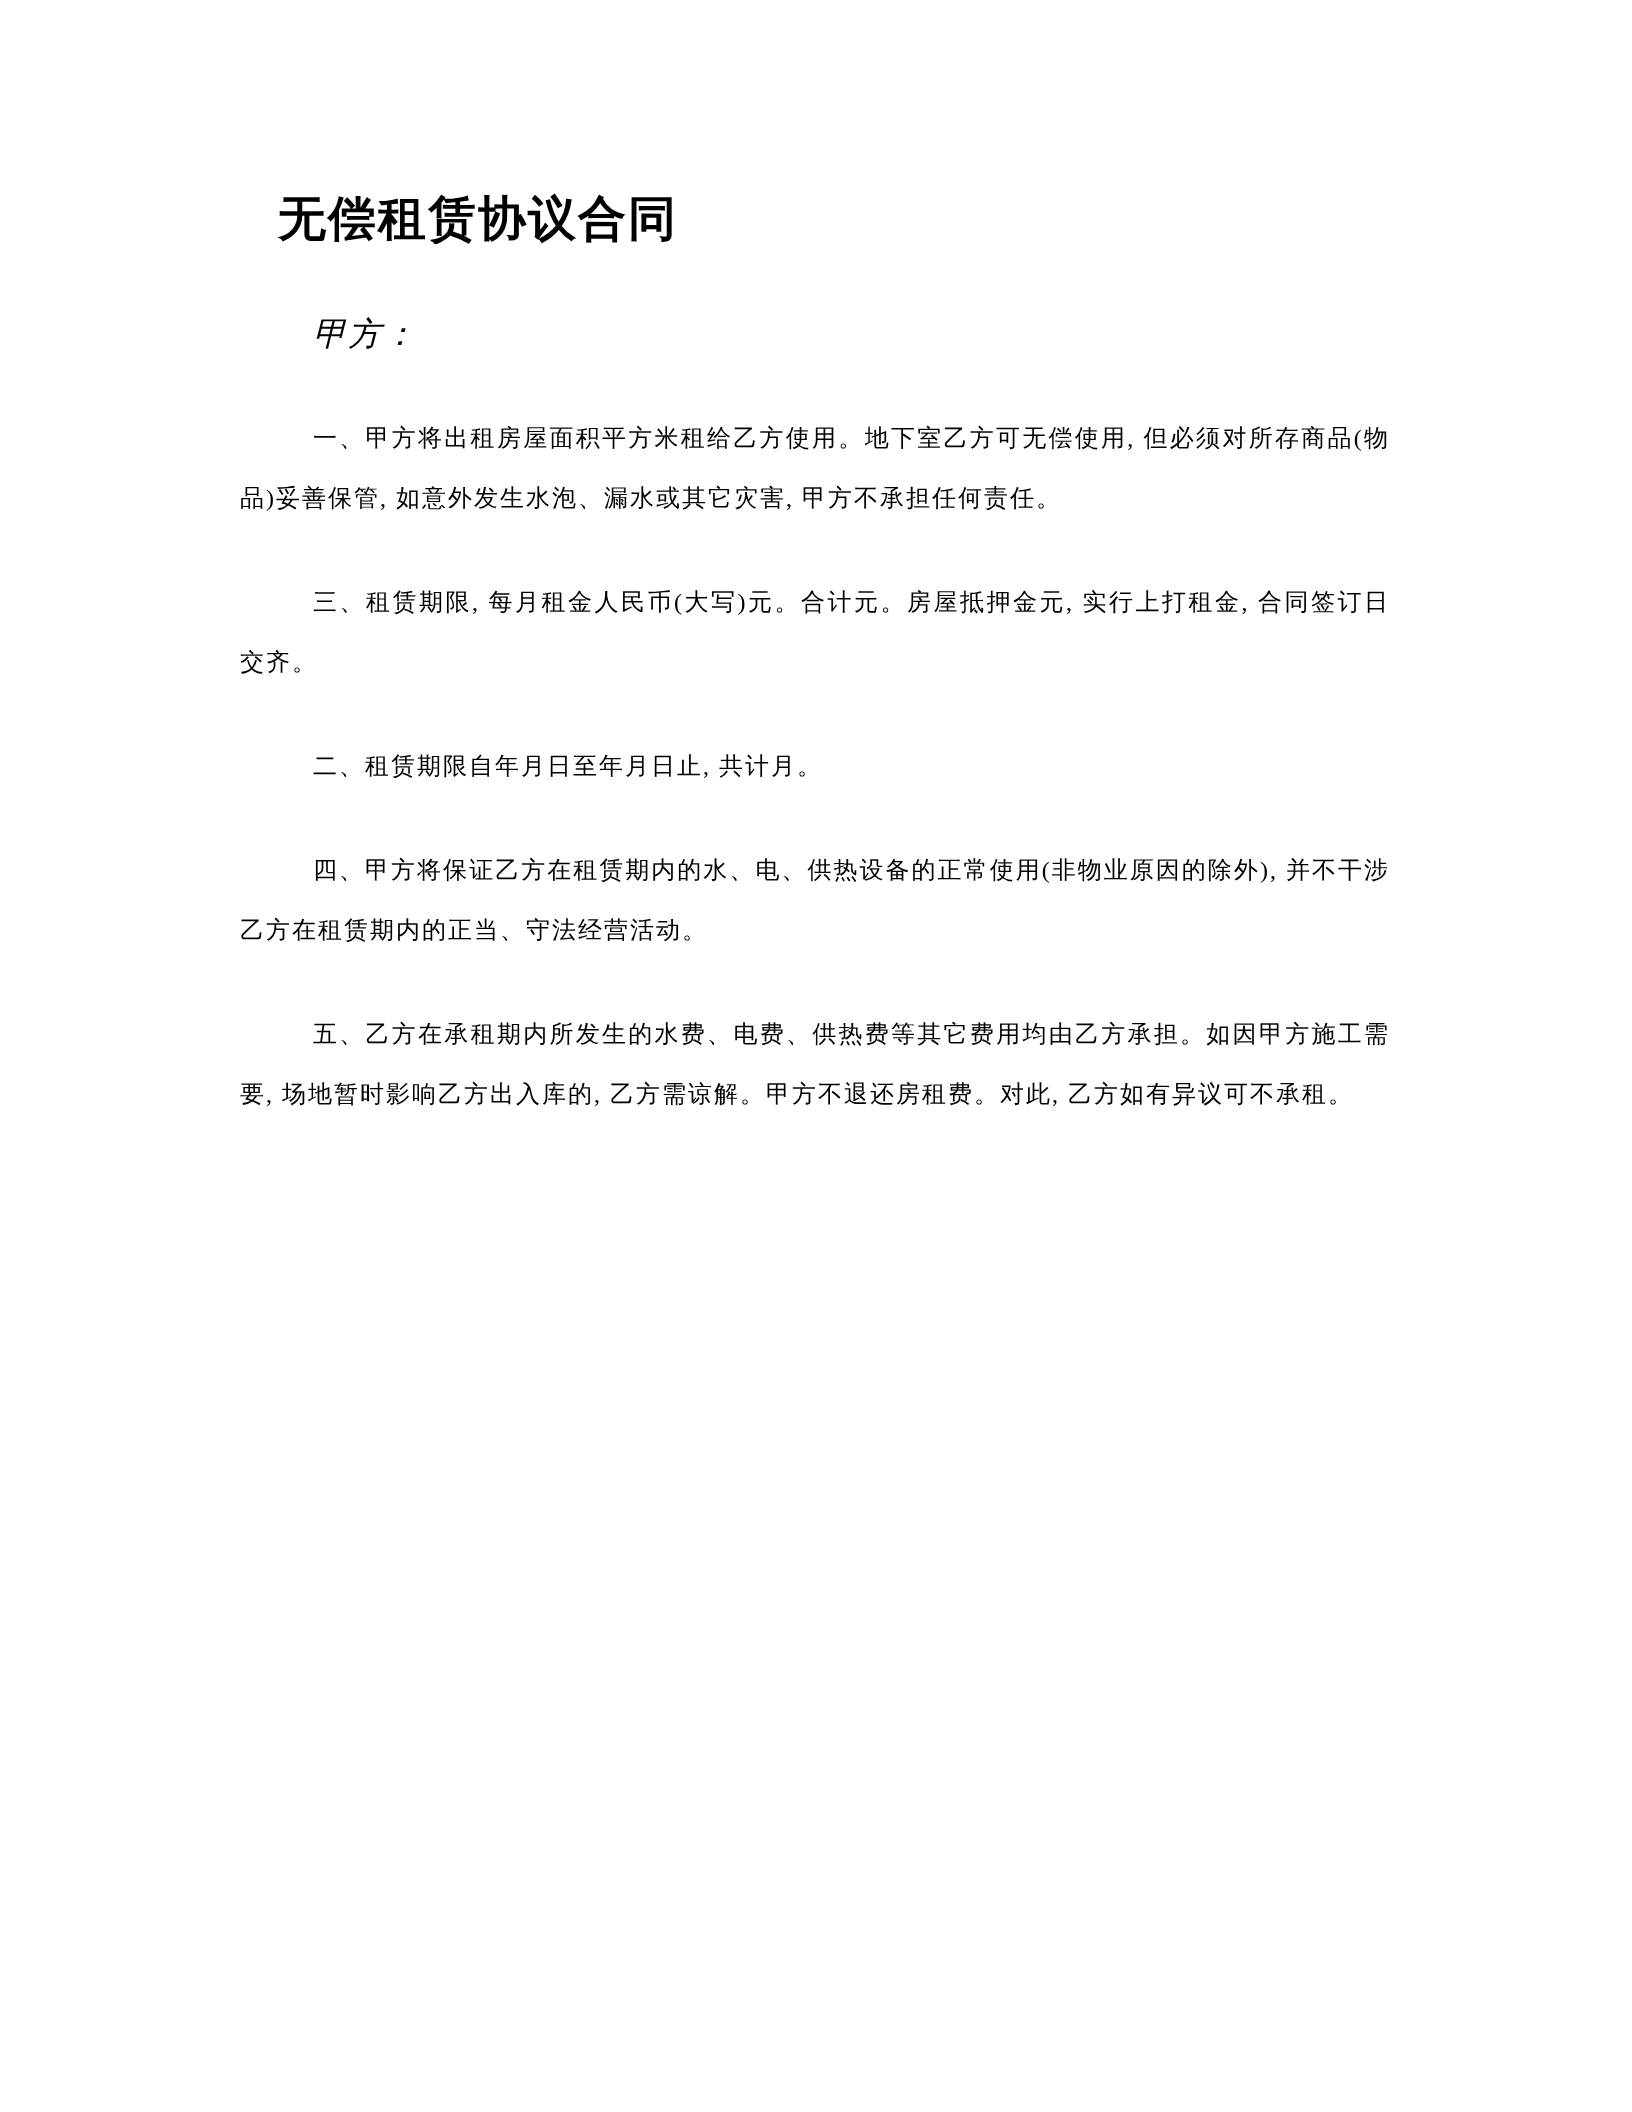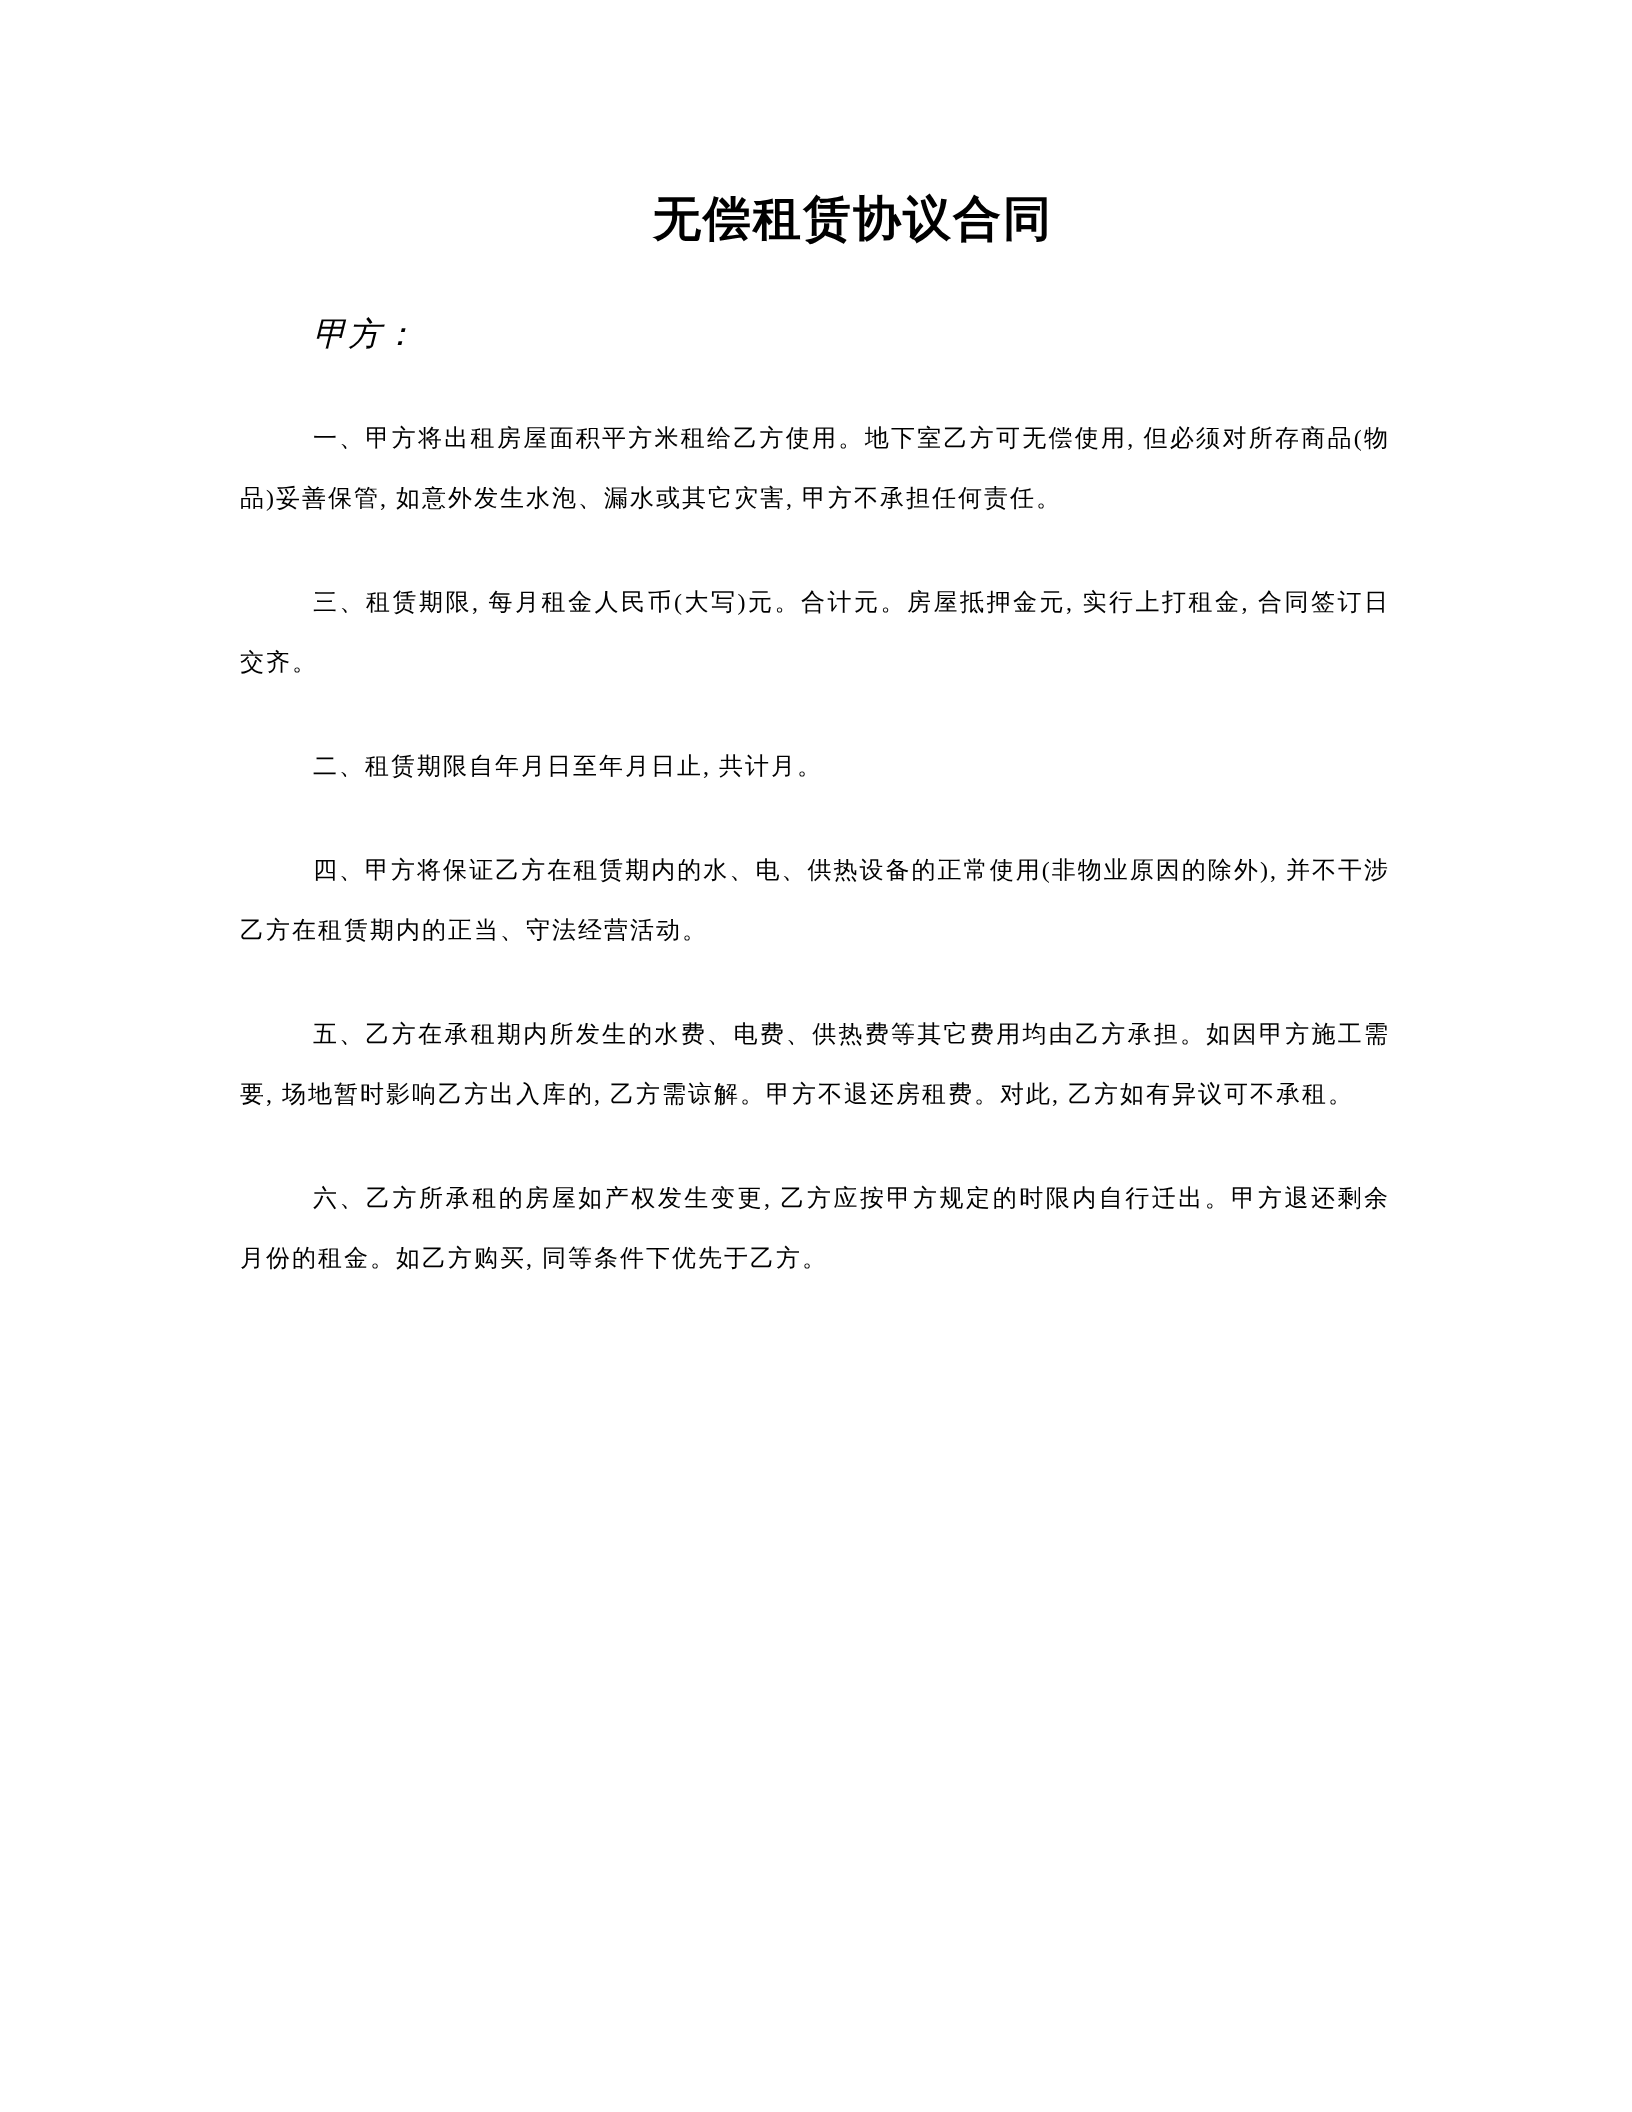--- a/index.html
+++ b/index.html
@@ -18,21 +18,20 @@
     box-sizing: border-box;
     width: 1632px;
     height: 2112px;
     padding: 190px 242px 0 240px;
     background: #ffffff;
   }
   .title {
     font-size: 48px;
     font-weight: bold;
     line-height: 58px;
-    text-align: center;
     letter-spacing: 2px;
     margin: 0 0 56px 0;
     position: relative;
     left: 38px;
   }
   .party {
     font-size: 33px;
     line-height: 60px;
     letter-spacing: 2px;
     margin: 0 0 44px 0;
@@ -62,16 +61,15 @@
   <p class="clause">一、甲方将出租房屋面积平方米租给乙方使用。地下室乙方可无偿使用, 但必须对所存商品(物品)妥善保管, 如意外发生水泡、漏水或其它灾害, 甲方不承担任何责任。</p>
 
   <p class="clause">三、租赁期限, 每月租金人民币(大写)元。合计元。房屋抵押金元, 实行上打租金, 合同签订日交齐。</p>
 
   <p class="clause">二、租赁期限自年月日至年月日止, 共计月。</p>
 
   <p class="clause">四、甲方将保证乙方在租赁期内的水、电、供热设备的正常使用(非物业原因的除外), 并不干涉乙方在租赁期内的正当、守法经营活动。</p>
 
   <p class="clause">五、乙方在承租期内所发生的水费、电费、供热费等其它费用均由乙方承担。如因甲方施工需要, 场地暂时影响乙方出入库的, 乙方需谅解。甲方不退还房租费。对此, 乙方如有异议可不承租。</p>
 
-  <p class="clause">六、乙方所承租的房屋如产权发生变更, 乙方应按甲方规定的时限内自行迁出。甲方退还剩余月份的租金。如乙方购买, 同等条件下优先于乙方。</p>
 
 
 </div>
 
 </body></html>

